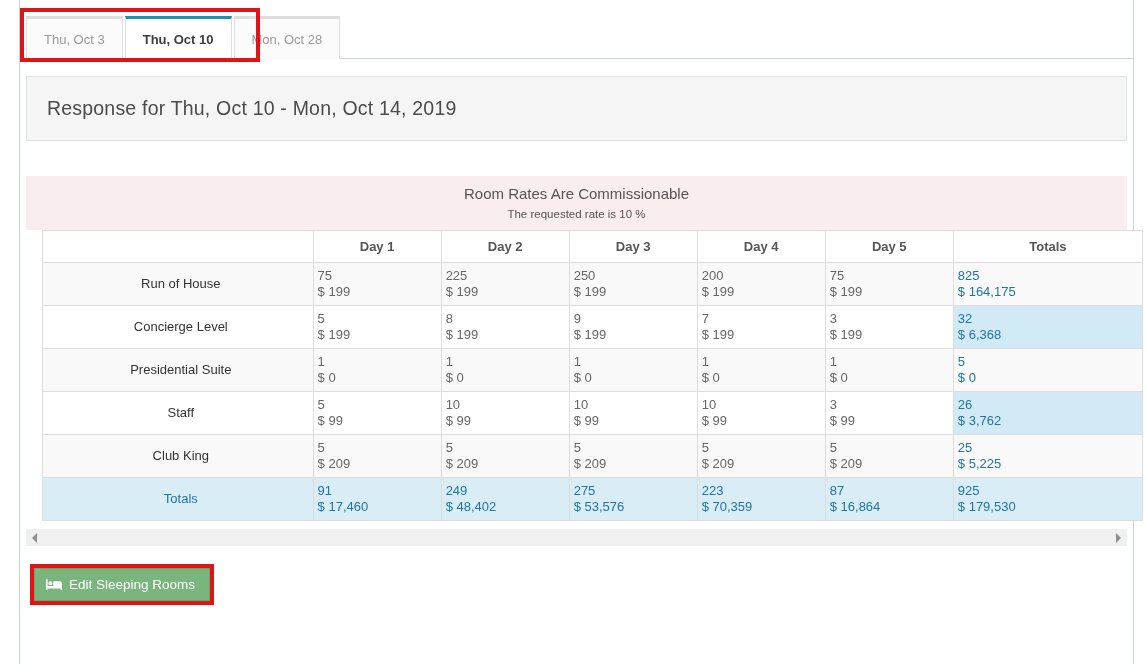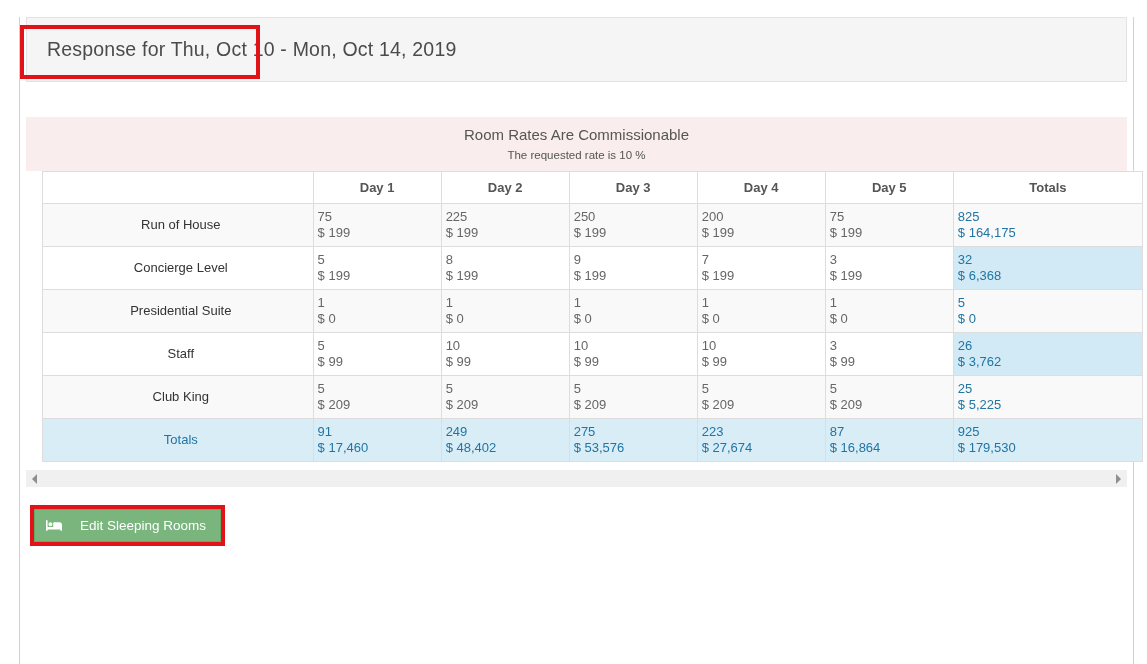--- a/index.html
+++ b/index.html
@@ -56,30 +56,35 @@
   .scroll-arrow.left { left: 0; }
   .scroll-arrow.right { right: 0; }
   .tri-left { width: 0; height: 0; border-top: 5px solid transparent;
     border-bottom: 5px solid transparent; border-right: 5px solid #8f8f8f; }
   .tri-right { width: 0; height: 0; border-top: 5px solid transparent;
     border-bottom: 5px solid transparent; border-left: 5px solid #8f8f8f; }
 
   
   .footer-actions { margin-top: 18px; padding-left: 4px; }
   .red-box { display: inline-block; border: 4px solid #e01418; }
-  .btn-edit { display: flex; align-items: center; gap: 18px; background: #7ab57d;
+  .btn-edit { display: flex; align-items: center; gap: 7px; background: #7ab57d;
     border: 1px solid #65a968; color: #fff; font-size: 13.5px; padding: 8px 14px 8px 11px;
     cursor: pointer; font-family: inherit; }
   .btn-edit svg { display: block; }
 </style>
 </head>
 <body>
 
 <div class="page">
 
+  <div class="tabbar">
+      <div class="tab">Thu, Oct 3</div>
+      <div class="tab active">Thu, Oct 10</div>
+      <div class="tab">Mon, Oct 28</div>
+    </div>
   <div class="annotation tabs-box"></div>
 
   <div class="content">
 
     <div class="header-panel">
       <h1>Response for Thu, Oct 10 - Mon, Oct 14, 2019</h1>
     </div>
 
     <div class="banner">
       <div class="b-title">Room Rates Are Commissionable</div>
@@ -253,21 +258,21 @@
             <td>
               <span class="qty">249</span>
               <span class="rate">$ 48,402</span>
             </td>
             <td>
               <span class="qty">275</span>
               <span class="rate">$ 53,576</span>
             </td>
             <td>
               <span class="qty">223</span>
-              <span class="rate">$ 27,674</span>
+              <span class="rate">$ 70,359</span>
             </td>
             <td>
               <span class="qty">87</span>
               <span class="rate">$ 16,864</span>
             </td>
             <td class="total-cell">
               <span class="qty">925</span>
               <span class="rate">$ 179,530</span>
             </td>
           </tr>

